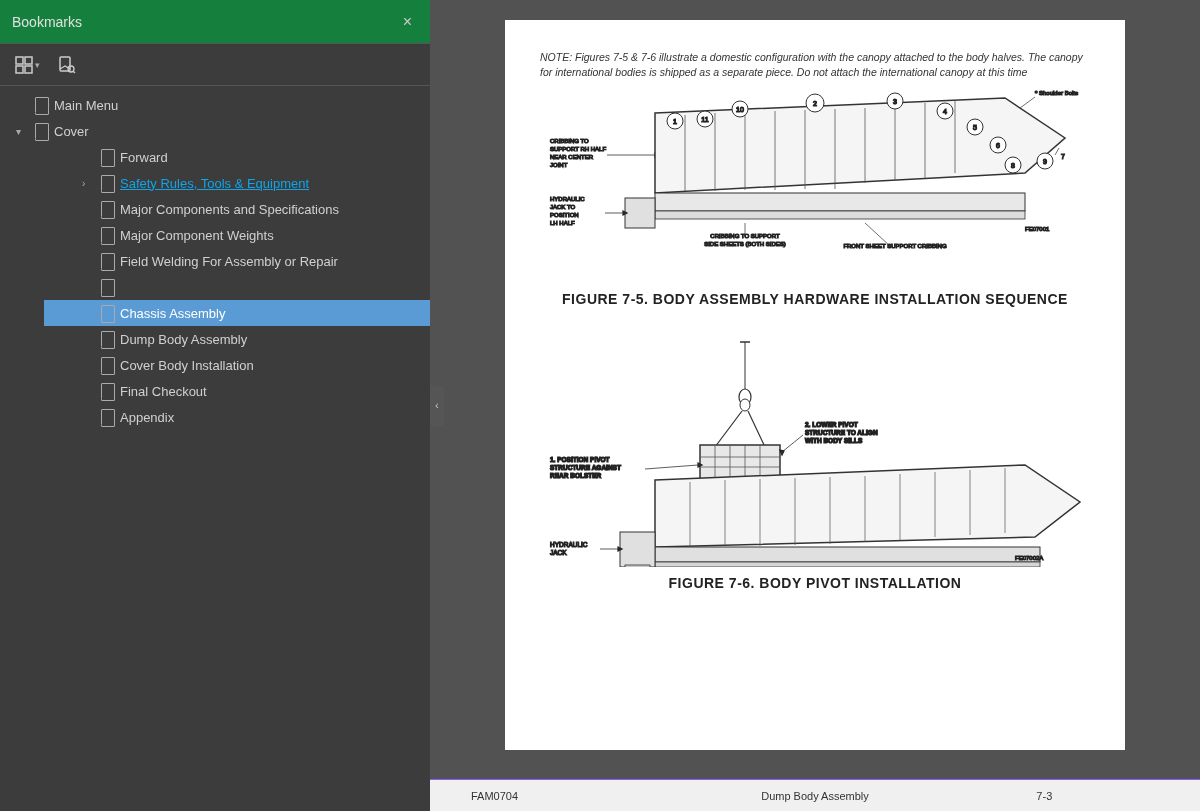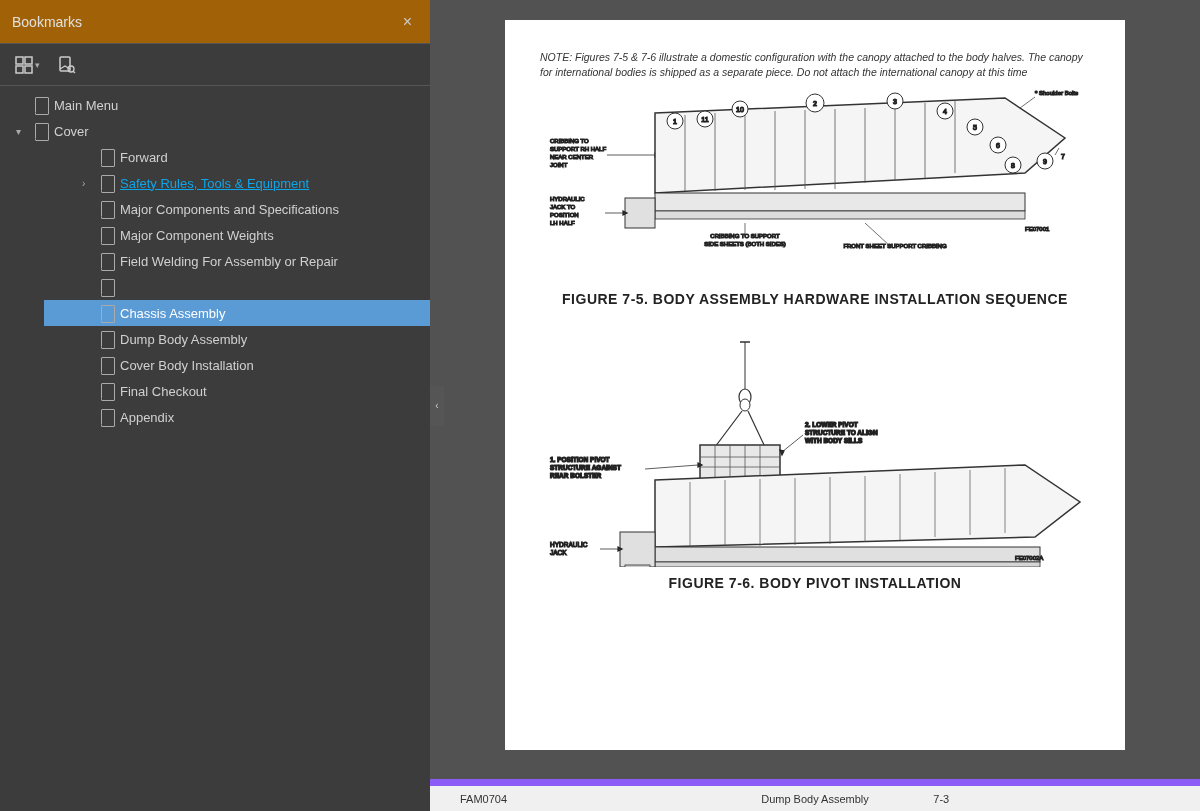--- a/index.html
+++ b/index.html
@@ -18,21 +18,21 @@
       width: 430px;
       min-width: 430px;
       background: #3c3c3c;
       display: flex;
       flex-direction: column;
       height: 811px;
       position: relative;
     }
 
     .sidebar-header {
-      background: #a16207;
+      background: #15803d;
       padding: 8px 12px;
       display: flex;
       align-items: center;
       justify-content: space-between;
       border-bottom: 1px solid #555;
       height: 44px;
     }
 
     .sidebar-title {
       color: #e0e0e0;
@@ -236,38 +236,38 @@
     }
 
     
     .diagram-svg {
       width: 540px;
     }
 
     
     .footer-bar {
       background: #f0f0f0;
-      border-top: 7px solid #8b5cf6;
+      border-top: 1px solid #8b5cf6;
       height: 32px;
       display: flex;
       align-items: center;
       justify-content: space-between;
-      padding: 0 30px;
+      padding: 0 41px;
       font-size: 11px;
       color: #333;
     }
 
     .footer-left, .footer-center, .footer-right {
       flex: 1;
     }
     .footer-center {
       text-align: center;
     }
     .footer-right {
-      text-align: left;
+      text-align: center;
     }
 
     .sidebar-items::-webkit-scrollbar {
       width: 6px;
     }
     .sidebar-items::-webkit-scrollbar-track {
       background: #3c3c3c;
     }
     .sidebar-items::-webkit-scrollbar-thumb {
       background: #666;

